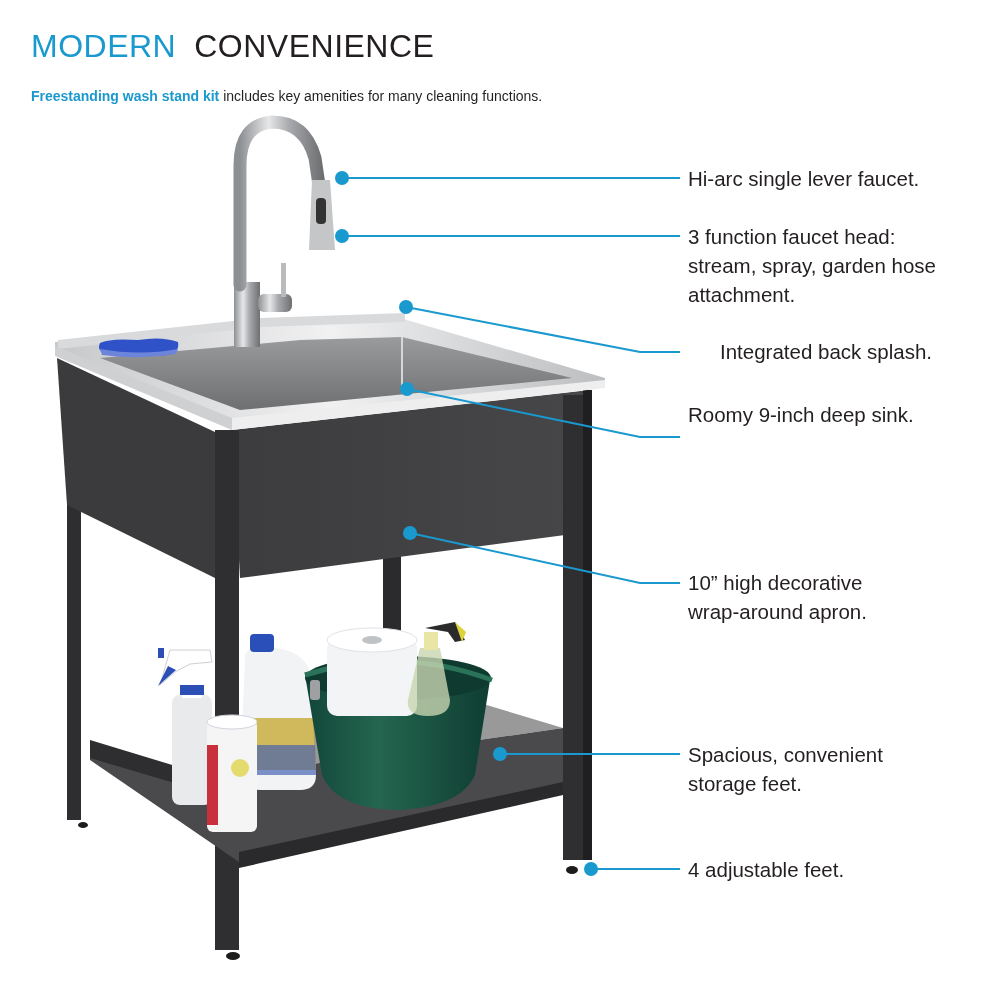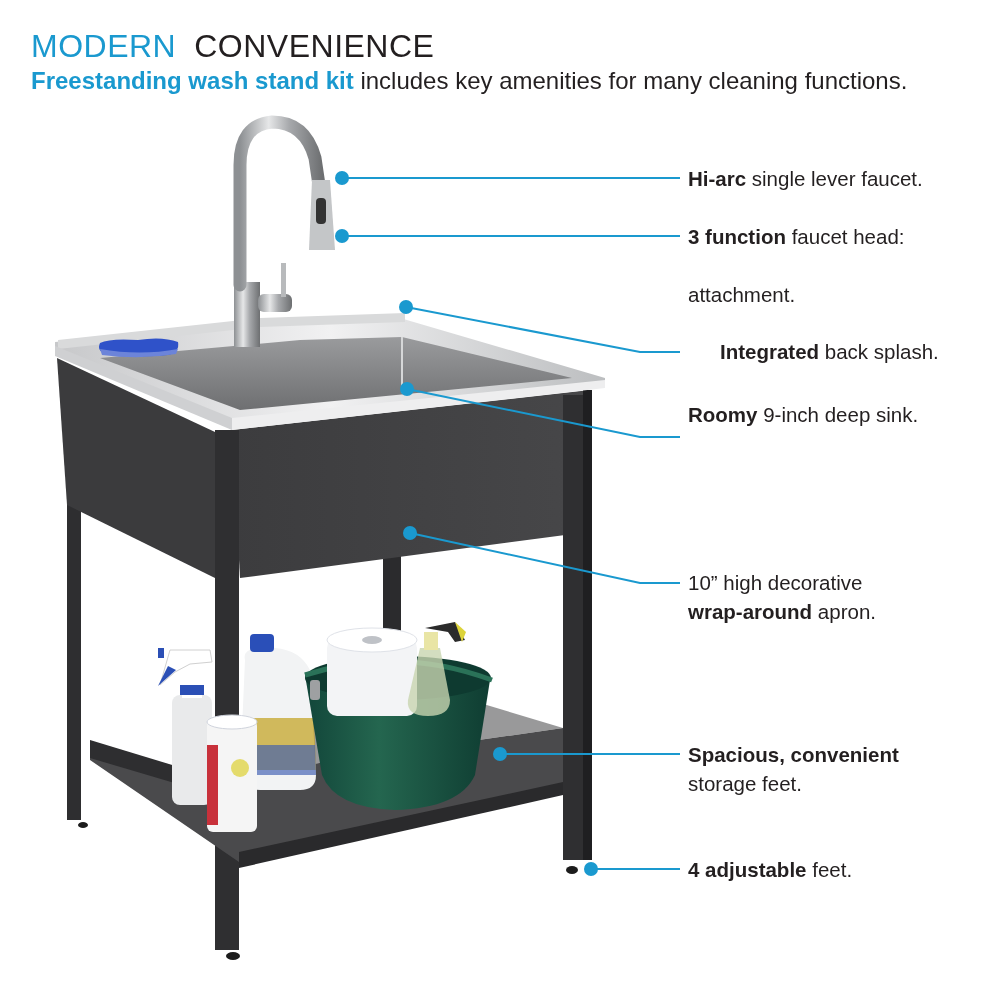--- a/index.html
+++ b/index.html
@@ -2,26 +2,26 @@
 <html><head>
 <meta charset="utf-8">
 <style>
   html, body { margin:0; padding:0; background:#ffffff; }
   body { width:1001px; height:1001px; position:relative; overflow:hidden;
          font-family:"Liberation Sans", "DejaVu Sans", sans-serif; color:#231f20; }
   .headline { position:absolute; left:31px; top:22px; font-size:32px; font-weight:400;
               letter-spacing:0.5px; line-height:48px; white-space:nowrap; }
   .headline .accent { color:#1a99cf; }
   .headline .dark { color:#231f20; margin-left:18px; }
-  .subhead { position:absolute; left:31px; top:68px; font-size:24px; line-height:26px;
+  .subhead { position:absolute; left:31px; top:83px; font-size:14px; line-height:26px;
              white-space:nowrap; color:#231f20; }
   .subhead .accent { color:#1a99cf; font-weight:700; }
   svg.illus { position:absolute; left:0; top:0; }
   .callout { position:absolute; left:688px; font-size:20.5px; line-height:29px; color:#231f20; white-space:nowrap; }
-  .callout b { font-weight:700; }
+  .callout b { font-weight:400; }
 </style>
 </head>
 <body>
 
 <div class="headline">
   <span class="accent">MODERN</span><span class="dark">CONVENIENCE</span>
 </div>
 <div class="subhead">
   <span class="accent">Freestanding wash stand kit</span><span> includes key amenities for many cleaning functions.</span>
 </div>
@@ -154,21 +154,21 @@
     <circle cx="500" cy="754" r="7"></circle>
     <circle cx="591" cy="869" r="7"></circle>
   </g>
 </svg>
 
 <div class="callout" style="top:164px;">
   <b>Hi-arc</b><span> single lever faucet.</span>
 </div>
 <div class="callout" style="top:222px;">
   <b>3 function</b><span> faucet head:</span><br>
-  <br>
+  <span>stream, spray, garden hose</span><br>
   <span>attachment.</span>
 </div>
 <div class="callout" style="top:337px;margin-left:32px;">
   <b>Integrated</b><span> back splash.</span>
 </div>
 <div class="callout" style="top:400px;">
   <b>Roomy</b><span> 9-inch deep sink.</span>
 </div>
 <div class="callout" style="top:568px;">
   <span>10” high decorative</span><br>

